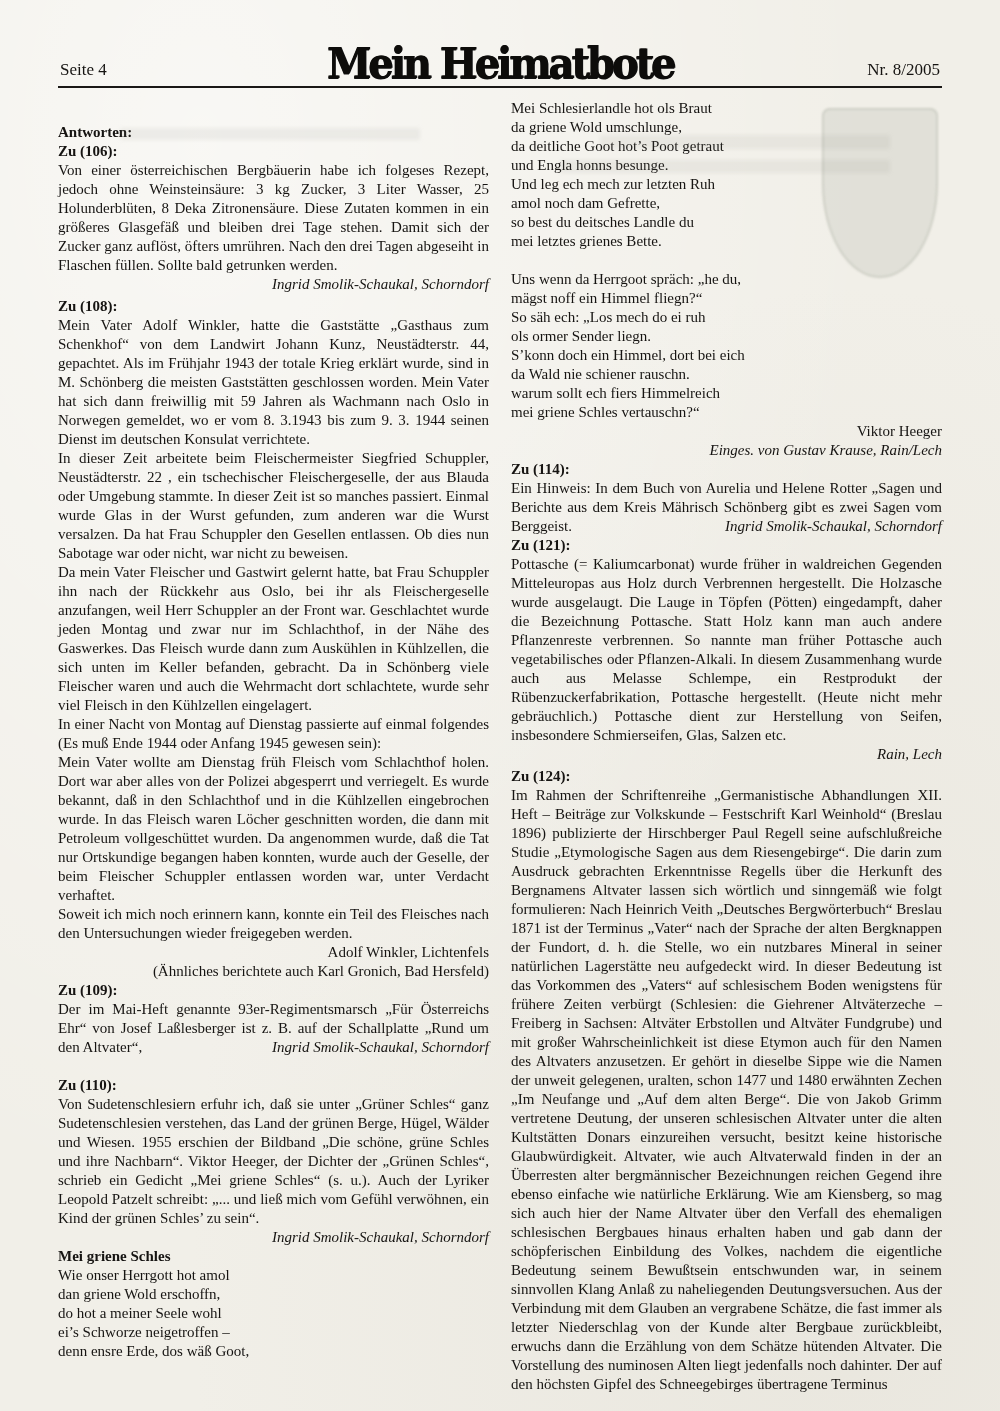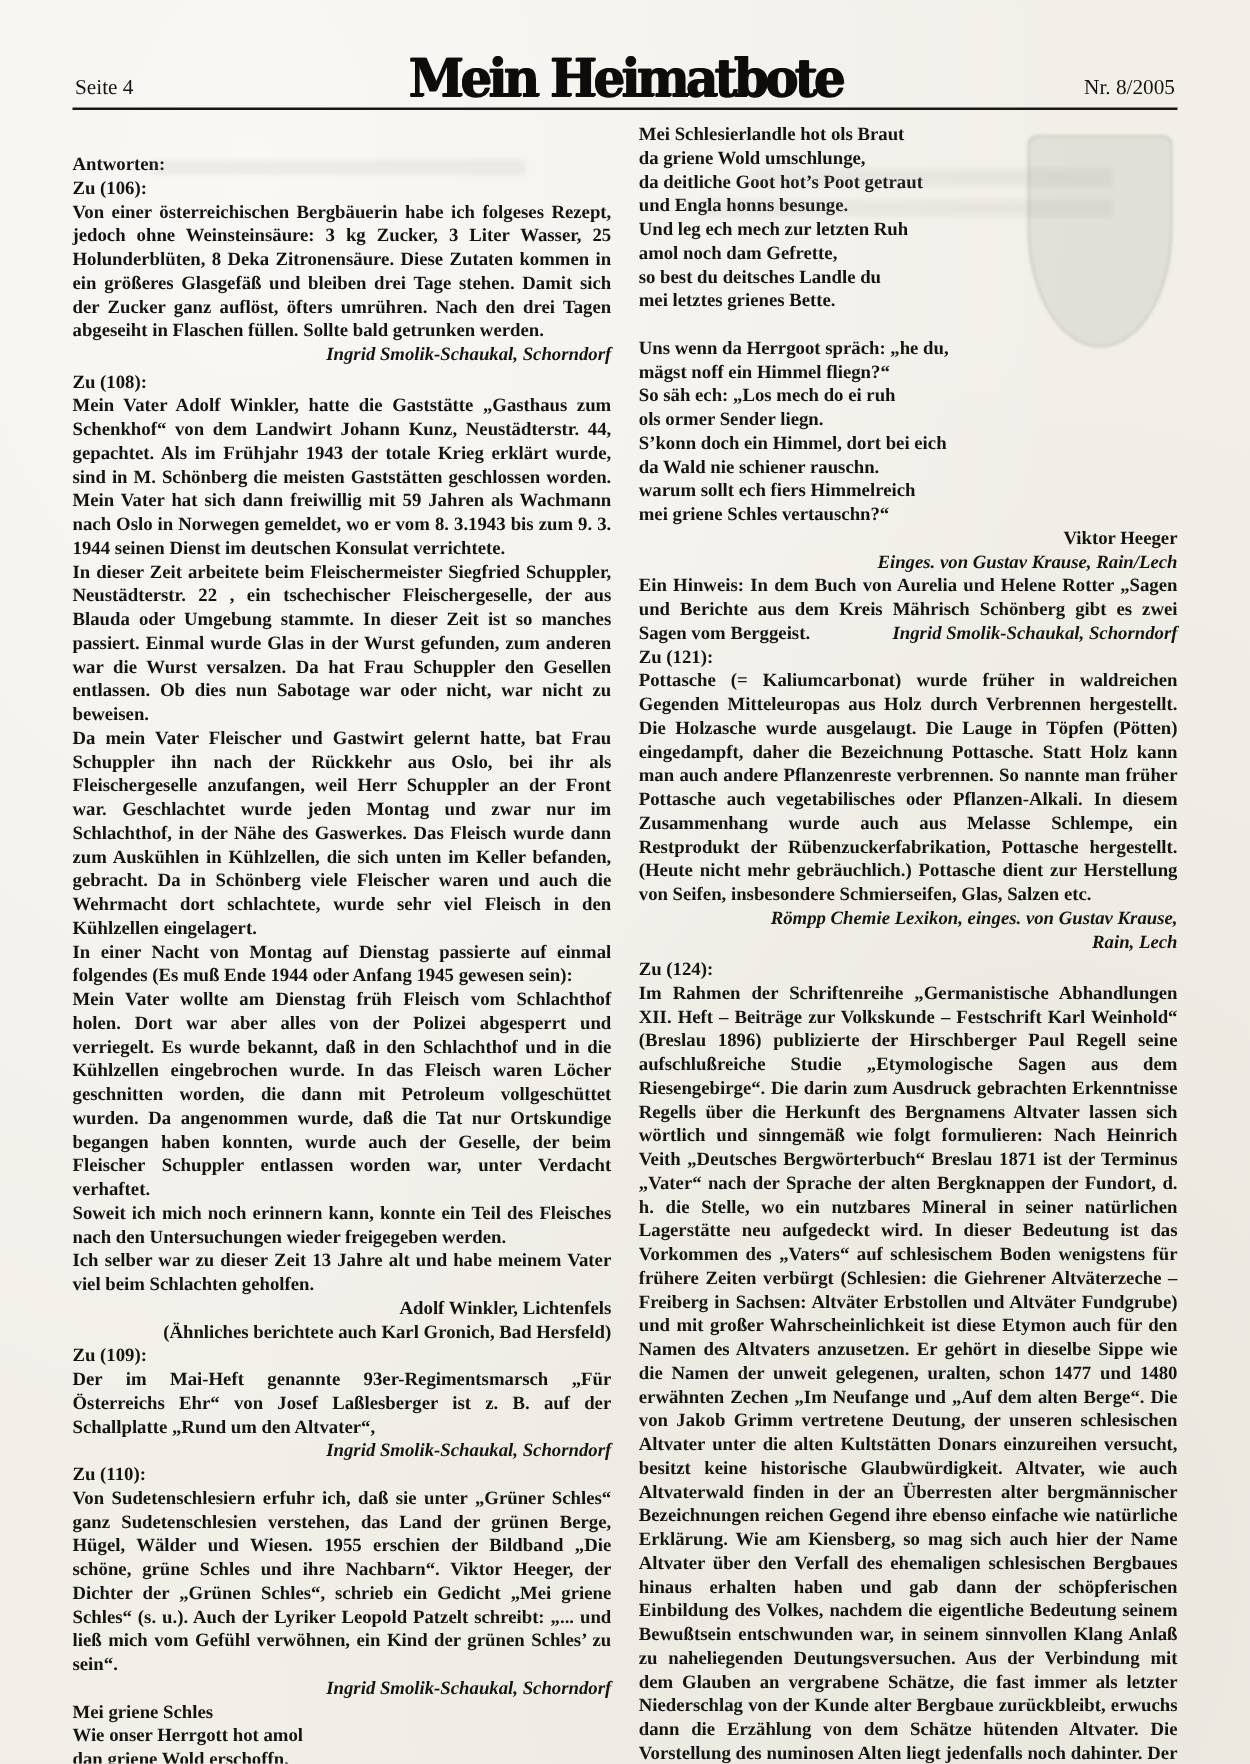--- a/index.html
+++ b/index.html
@@ -35,21 +35,21 @@
     text-shadow:1px 0 0 #111, 0 1px 0 #111;
     color:#0d0c0a;
   }
   .rule{margin:0 58px;border-bottom:2.5px solid #1a1816;}
 
   
   .cols{display:flex;gap:22px;margin:11px 58px 0;}
   .col{flex:1;min-width:0;font-size:15px;line-height:19px;}
   .col-left{padding-top:24px;}
 
-  p{margin:0;font-weight:bold;}
+  p{margin:0;}
   .h{font-weight:bold;}
   .body{text-align:justify;}
   .poemline{text-align:left;white-space:nowrap;}
   .sig{font-style:italic;text-align:right;}
   .sig-plain{text-align:right;}
   .attr-center{text-align:right;}
   .gap{margin-top:19px;}
   .gap-s{margin-top:0;}
   .gap-xs{margin-top:3px;}
   .sig-inline{float:right;font-style:italic;}
@@ -95,21 +95,20 @@
       <p class="body">Von einer österreichischen Bergbäuerin habe ich folgeses Rezept, jedoch ohne Weinsteinsäure: 3 kg Zucker, 3 Liter Wasser, 25 Holunderblüten, 8 Deka Zitronensäure. Diese Zutaten kommen in ein größeres Glasgefäß und bleiben drei Tage stehen. Damit sich der Zucker ganz auflöst, öfters umrühren. Nach den drei Tagen abgeseiht in Flaschen füllen. Sollte bald getrunken werden.</p>
       <p class="sig">Ingrid Smolik-Schaukal, Schorndorf</p>
 
       <p class="h gap-xs">Zu (108):</p>
       <p class="body">Mein Vater Adolf Winkler, hatte die Gaststätte „Gasthaus zum Schenkhof“ von dem Landwirt Johann Kunz, Neustädterstr. 44, gepachtet. Als im Frühjahr 1943 der totale Krieg erklärt wurde, sind in M. Schönberg die meisten Gaststätten geschlossen worden. Mein Vater hat sich dann freiwillig mit 59 Jahren als Wachmann nach Oslo in Norwegen gemeldet, wo er vom 8. 3.1943 bis zum 9. 3. 1944 seinen Dienst im deutschen Konsulat verrichtete.</p>
       <p class="body">In dieser Zeit arbeitete beim Fleischermeister Siegfried Schuppler, Neustädterstr. 22 , ein tschechischer Fleischergeselle, der aus Blauda oder Umgebung stammte. In dieser Zeit ist so manches passiert. Einmal wurde Glas in der Wurst gefunden, zum anderen war die Wurst versalzen. Da hat Frau Schuppler den Gesellen entlassen. Ob dies nun Sabotage war oder nicht, war nicht zu beweisen.</p>
       <p class="body">Da mein Vater Fleischer und Gastwirt gelernt hatte, bat Frau Schuppler ihn nach der Rückkehr aus Oslo, bei ihr als Fleischergeselle anzufangen, weil Herr Schuppler an der Front war. Geschlachtet wurde jeden Montag und zwar nur im Schlachthof, in der Nähe des Gaswerkes. Das Fleisch wurde dann zum Auskühlen in Kühlzellen, die sich unten im Keller befanden, gebracht. Da in Schönberg viele Fleischer waren und auch die Wehrmacht dort schlachtete, wurde sehr viel Fleisch in den Kühlzellen eingelagert.</p>
       <p class="body">In einer Nacht von Montag auf Dienstag passierte auf einmal folgendes (Es muß Ende 1944 oder Anfang 1945 gewesen sein):</p>
       <p class="body">Mein Vater wollte am Dienstag früh Fleisch vom Schlachthof holen. Dort war aber alles von der Polizei abgesperrt und verriegelt. Es wurde bekannt, daß in den Schlachthof und in die Kühlzellen eingebrochen wurde. In das Fleisch waren Löcher geschnitten worden, die dann mit Petroleum vollgeschüttet wurden. Da angenommen wurde, daß die Tat nur Ortskundige begangen haben konnten, wurde auch der Geselle, der beim Fleischer Schuppler entlassen worden war, unter Verdacht verhaftet.</p>
       <p class="body">Soweit ich mich noch erinnern kann, konnte ein Teil des Fleisches nach den Untersuchungen wieder freigegeben werden.</p>
-      <p class="body">Ich selber war zu dieser Zeit 13 Jahre alt und habe meinem Vater viel beim Schlachten geholfen.</p>
       <p class="sig-plain">Adolf Winkler, Lichtenfels</p>
       <p class="sig-plain">(Ähnliches berichtete auch Karl Gronich, Bad Hersfeld)</p>
 
       <p class="h">Zu (109):</p>
       <p class="body"><span>Der im Mai-Heft genannte 93er-Regimentsmarsch „Für Österreichs Ehr“ von Josef Laßlesberger ist z. B. auf der Schallplatte „Rund um den Altvater“,</span> <span class="sig-inline">Ingrid Smolik-Schaukal, Schorndorf</span></p>
 
       <p class="h gap">Zu (110):</p>
       <p class="body">Von Sudetenschlesiern erfuhr ich, daß sie unter „Grüner Schles“ ganz Sudetenschlesien verstehen, das Land der grünen Berge, Hügel, Wälder und Wiesen. 1955 erschien der Bildband „Die schöne, grüne Schles und ihre Nachbarn“. Viktor Heeger, der Dichter der „Grünen Schles“, schrieb ein Gedicht „Mei griene Schles“ (s. u.). Auch der Lyriker Leopold Patzelt schreibt: „... und ließ mich vom Gefühl verwöhnen, ein Kind der grünen Schles’ zu sein“.</p>
       <p class="sig">Ingrid Smolik-Schaukal, Schorndorf</p>
 
@@ -141,25 +140,25 @@
         <p class="poemline">So säh ech: „Los mech do ei ruh</p>
         <p class="poemline">ols ormer Sender liegn.</p>
         <p class="poemline">S’konn doch ein Himmel, dort bei eich</p>
         <p class="poemline">da Wald nie schiener rauschn.</p>
         <p class="poemline">warum sollt ech fiers Himmelreich</p>
         <p class="poemline">mei griene Schles vertauschn?“</p>
       </div>
       <p class="attr-center">Viktor Heeger</p>
       <p class="sig">Einges. von Gustav Krause, Rain/Lech</p>
 
+      <p class="h">Zu (114):</p>
       <p class="body"><span>Ein Hinweis: In dem Buch von Aurelia und Helene Rotter „Sagen und Berichte aus dem Kreis Mährisch Schönberg gibt es zwei Sagen vom Berggeist.</span> <span class="sig-inline">Ingrid Smolik-Schaukal, Schorndorf</span></p>
 
       <p class="h gap-s">Zu (121):</p>
       <p class="body">Pottasche (= Kaliumcarbonat) wurde früher in waldreichen Gegenden Mitteleuropas aus Holz durch Verbrennen hergestellt. Die Holzasche wurde ausgelaugt. Die Lauge in Töpfen (Pötten) eingedampft, daher die Bezeichnung Pottasche. Statt Holz kann man auch andere Pflanzenreste verbrennen. So nannte man früher Pottasche auch vegetabilisches oder Pflanzen-Alkali. In diesem Zusammenhang wurde auch aus Melasse Schlempe, ein Restprodukt der Rübenzuckerfabrikation, Pottasche hergestellt. (Heute nicht mehr gebräuchlich.) Pottasche dient zur Herstellung von Seifen, insbesondere Schmierseifen, Glas, Salzen etc.</p>
-      <p class="sig">Römpp Chemie Lexikon, einges. von Gustav Krause,</p>
       <p class="sig">Rain, Lech</p>
 
       <p class="h gap-xs">Zu (124):</p>
       <p class="body">Im Rahmen der Schriftenreihe „Germanistische Abhandlungen XII. Heft – Beiträge zur Volkskunde – Festschrift Karl Weinhold“ (Breslau 1896) publizierte der Hirschberger Paul Regell seine aufschlußreiche Studie „Etymologische Sagen aus dem Riesengebirge“. Die darin zum Ausdruck gebrachten Erkenntnisse Regells über die Herkunft des Bergnamens Altvater lassen sich wörtlich und sinngemäß wie folgt formulieren: Nach Heinrich Veith „Deutsches Bergwörterbuch“ Breslau 1871 ist der Terminus „Vater“ nach der Sprache der alten Bergknappen der Fundort, d. h. die Stelle, wo ein nutzbares Mineral in seiner natürlichen Lagerstätte neu aufgedeckt wird. In dieser Bedeutung ist das Vorkommen des „Vaters“ auf schlesischem Boden wenigstens für frühere Zeiten verbürgt (Schlesien: die Giehrener Altväterzeche – Freiberg in Sachsen: Altväter Erbstollen und Altväter Fundgrube) und mit großer Wahrscheinlichkeit ist diese Etymon auch für den Namen des Altvaters anzusetzen. Er gehört in dieselbe Sippe wie die Namen der unweit gelegenen, uralten, schon 1477 und 1480 erwähnten Zechen „Im Neufange und „Auf dem alten Berge“. Die von Jakob Grimm vertretene Deutung, der unseren schlesischen Altvater unter die alten Kultstätten Donars einzureihen versucht, besitzt keine historische Glaubwürdigkeit. Altvater, wie auch Altvaterwald finden in der an Überresten alter bergmännischer Bezeichnungen reichen Gegend ihre ebenso einfache wie natürliche Erklärung. Wie am Kiensberg, so mag sich auch hier der Name Altvater über den Verfall des ehemaligen schlesischen Bergbaues hinaus erhalten haben und gab dann der schöpferischen Einbildung des Volkes, nachdem die eigentliche Bedeutung seinem Bewußtsein entschwunden war, in seinem sinnvollen Klang Anlaß zu naheliegenden Deutungsversuchen. Aus der Verbindung mit dem Glauben an vergrabene Schätze, die fast immer als letzter Niederschlag von der Kunde alter Bergbaue zurückbleibt, erwuchs dann die Erzählung von dem Schätze hütenden Altvater. Die Vorstellung des numinosen Alten liegt jedenfalls noch dahinter. Der auf den höchsten Gipfel des Schneegebirges übertragene Terminus</p>
     </section>
 
   </div>
 </div>
 
 </body></html>

